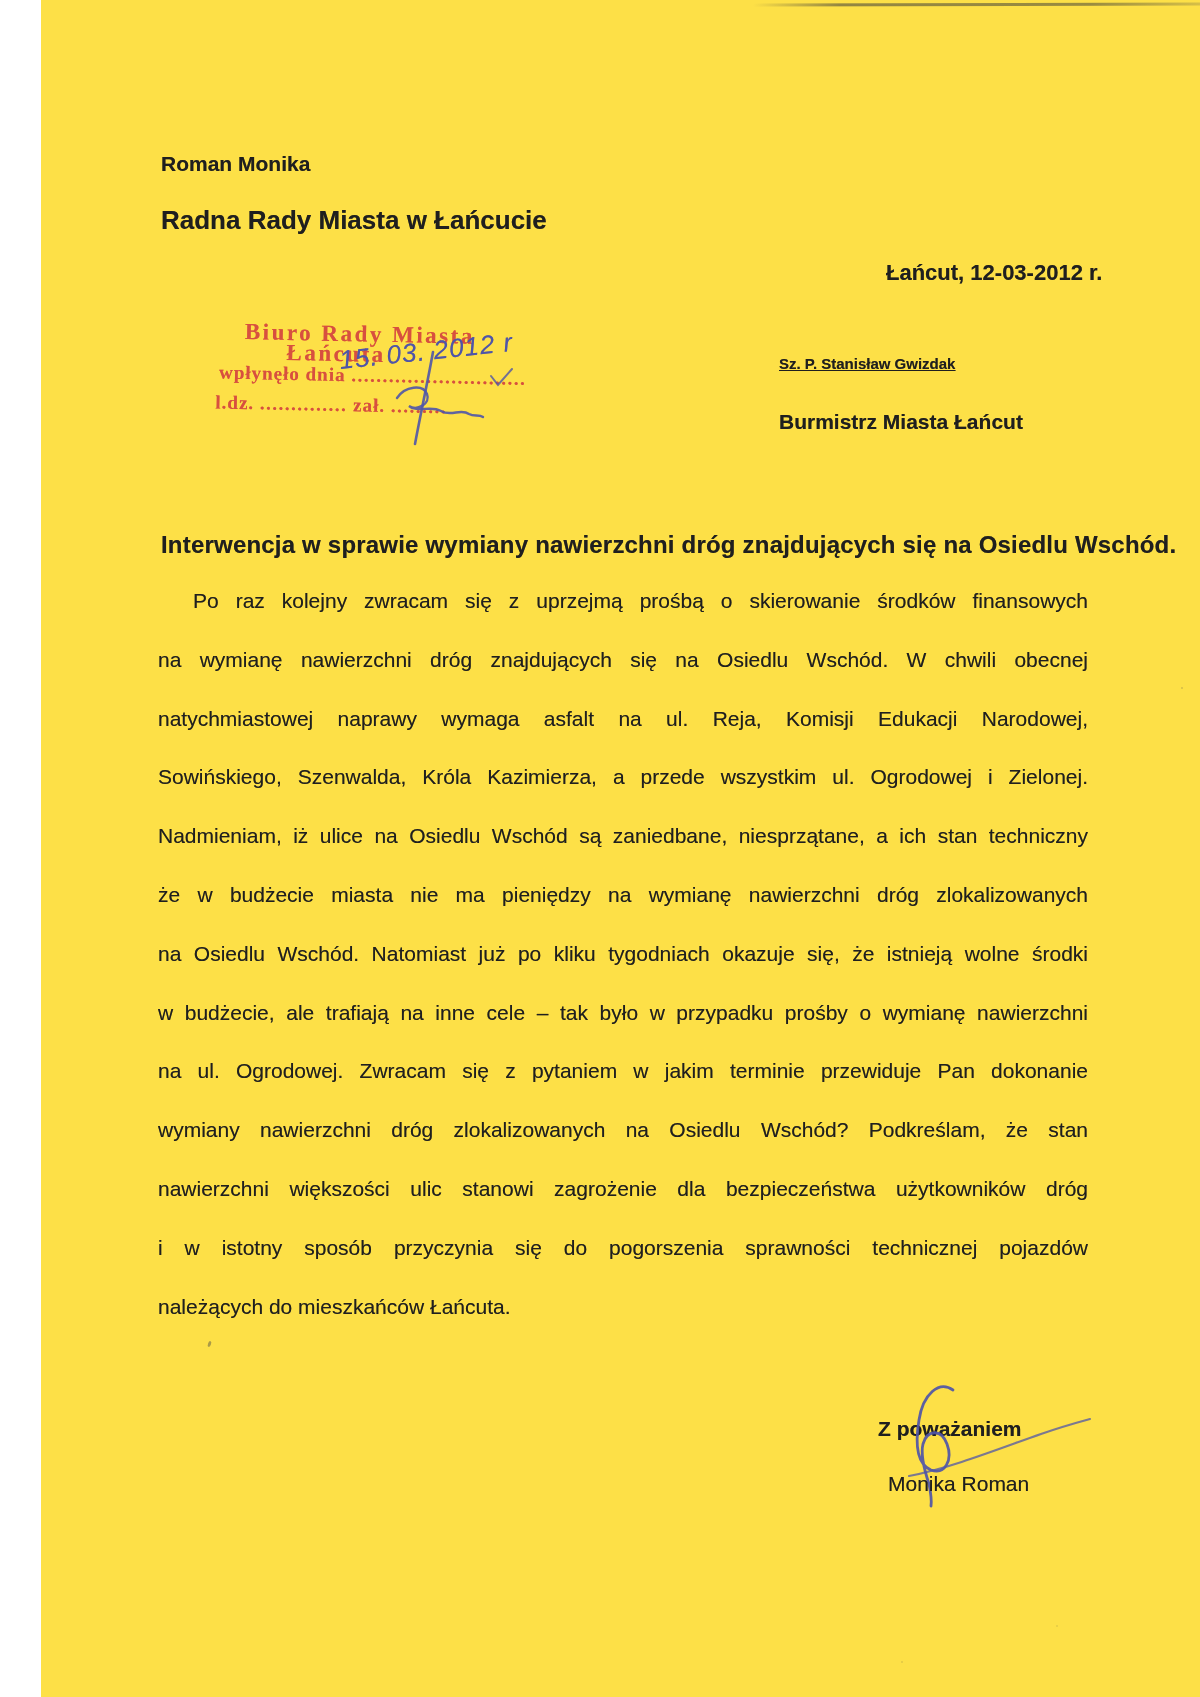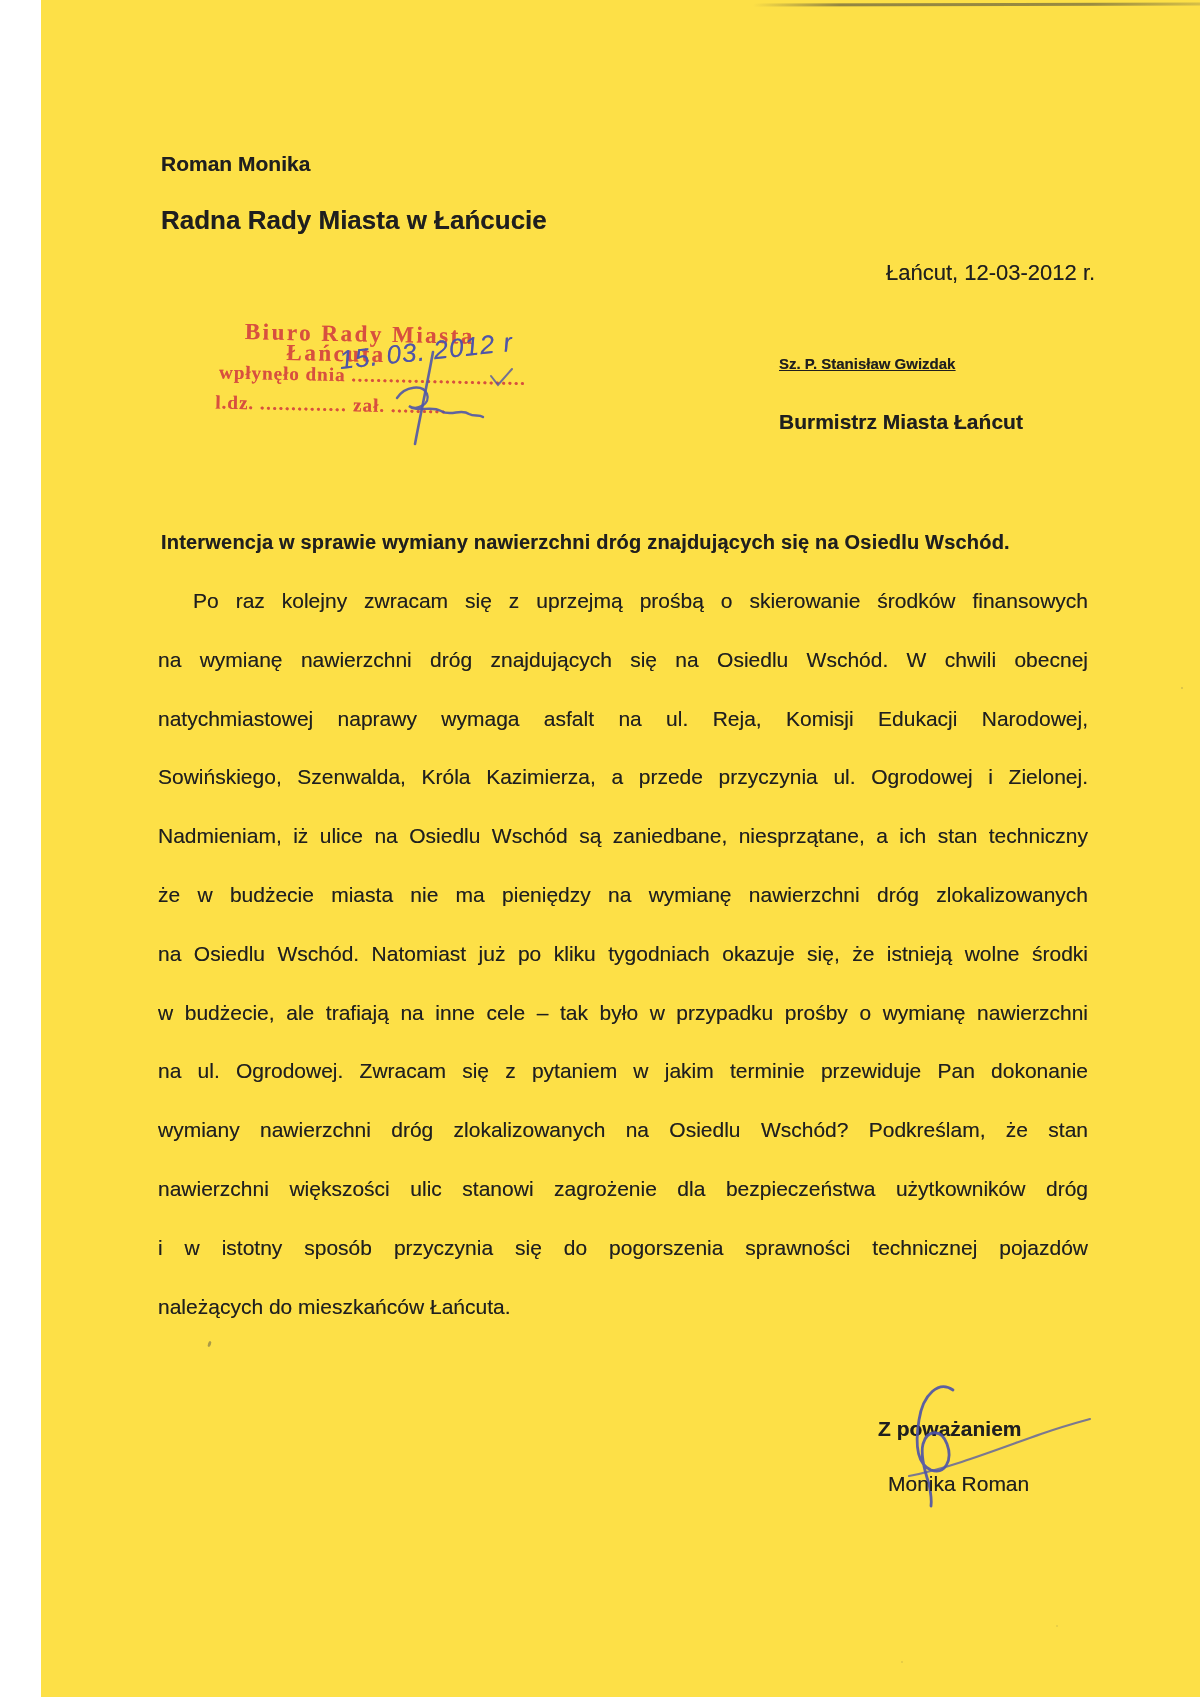--- a/index.html
+++ b/index.html
@@ -11,26 +11,26 @@
     overflow: hidden;
     font-family: "Liberation Sans", sans-serif;
     color: var(--ink, #1f1f1f);
     margin-left: 41px;
   }
   .typed { position: absolute; text-shadow: 0 0 0.4px rgba(30,30,30,0.55); white-space: nowrap; }
   .bold  { font-weight: 700; }
 
   .sender-name   { left: 120px; top: 152px; font-size: 21px; }
   .sender-title  { left: 120px; top: 205px; font-size: 26px; }
-  .dateline      { left: 845px; top: 260px; font-size: 22px; font-weight: 400; text-align: center; }
+  .dateline      { left: 845px; top: 260px; font-size: 22px; font-weight: 700; text-align: center; }
 
   .recipient-salutation { left: 738px; top: 355px; font-size: 15px; text-decoration: underline; }
   .recipient-title      { left: 738px; top: 410px; font-size: 21px; }
 
-  .subject { left: 120px; top: 531px; font-size: 20px; letter-spacing: 0.2px; }
+  .subject { left: 120px; top: 531px; font-size: 24px; letter-spacing: 0.2px; }
 
   .body-block {
     position: absolute;
     left: 117px; top: 572px; width: 930px;
     font-size: 21px; line-height: 58.8px;
     text-shadow: 0 0 0.4px rgba(30,30,30,0.5);
   }
   .body-line { text-align: justify; text-align-last: justify; height: 58.8px; overflow: visible; }
   .body-line.first { text-indent: 35px; }
   .body-line.last  { text-align-last: left; }
@@ -122,21 +122,21 @@
 
   <div class="typed bold recipient-salutation">Sz. P. Stanisław Gwizdak</div>
   <div class="typed bold recipient-title">Burmistrz Miasta Łańcut</div>
 
   <div class="typed bold subject">Interwencja w sprawie wymiany nawierzchni dróg znajdujących się na Osiedlu Wschód.</div>
 
   <div class="body-block">
       <div class="body-line first">Po raz kolejny zwracam się z uprzejmą prośbą o skierowanie środków finansowych</div>
       <div class="body-line">na wymianę nawierzchni dróg znajdujących się na Osiedlu Wschód. W chwili obecnej</div>
       <div class="body-line">natychmiastowej naprawy wymaga asfalt na ul. Reja, Komisji Edukacji Narodowej,</div>
-      <div class="body-line">Sowińskiego, Szenwalda, Króla Kazimierza, a przede przyczynia ul. Ogrodowej i Zielonej.</div>
+      <div class="body-line">Sowińskiego, Szenwalda, Króla Kazimierza, a przede wszystkim ul. Ogrodowej i Zielonej.</div>
       <div class="body-line">Nadmieniam, iż ulice na Osiedlu Wschód są zaniedbane, niesprzątane, a ich stan techniczny</div>
       <div class="body-line">że w budżecie miasta nie ma pieniędzy na wymianę nawierzchni dróg zlokalizowanych</div>
       <div class="body-line">na Osiedlu Wschód. Natomiast już po kliku tygodniach okazuje się, że istnieją wolne środki</div>
       <div class="body-line">w budżecie, ale trafiają na inne cele – tak było w przypadku prośby o wymianę nawierzchni</div>
       <div class="body-line">na ul. Ogrodowej. Zwracam się z pytaniem w jakim terminie przewiduje Pan dokonanie</div>
       <div class="body-line">wymiany nawierzchni dróg zlokalizowanych na Osiedlu Wschód? Podkreślam, że stan</div>
       <div class="body-line">nawierzchni większości ulic stanowi zagrożenie dla bezpieczeństwa użytkowników dróg</div>
       <div class="body-line">i w istotny sposób przyczynia się do pogorszenia sprawności technicznej pojazdów</div>
       <div class="body-line last">należących do mieszkańców Łańcuta.</div>
     </div>

